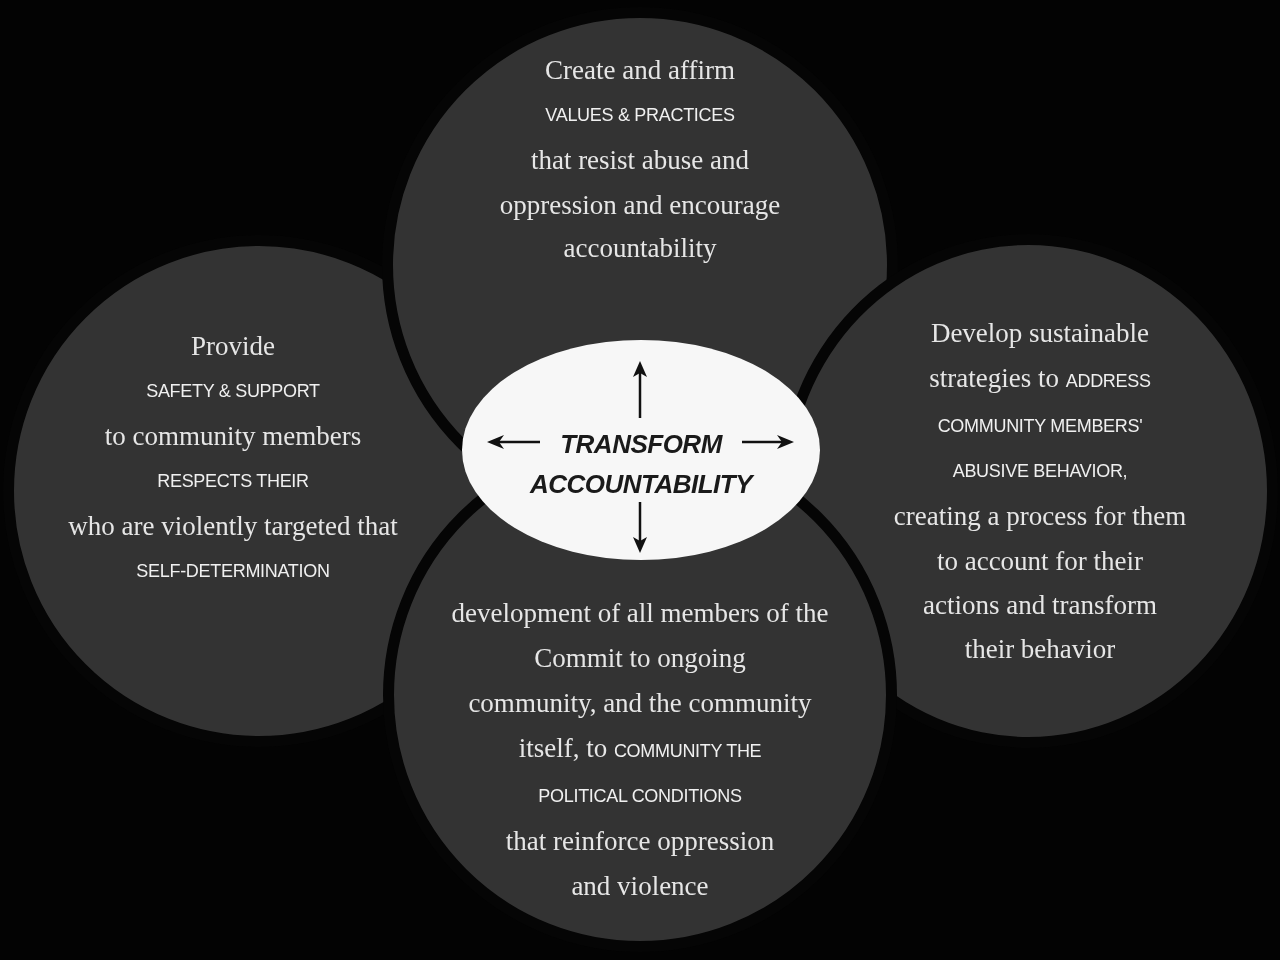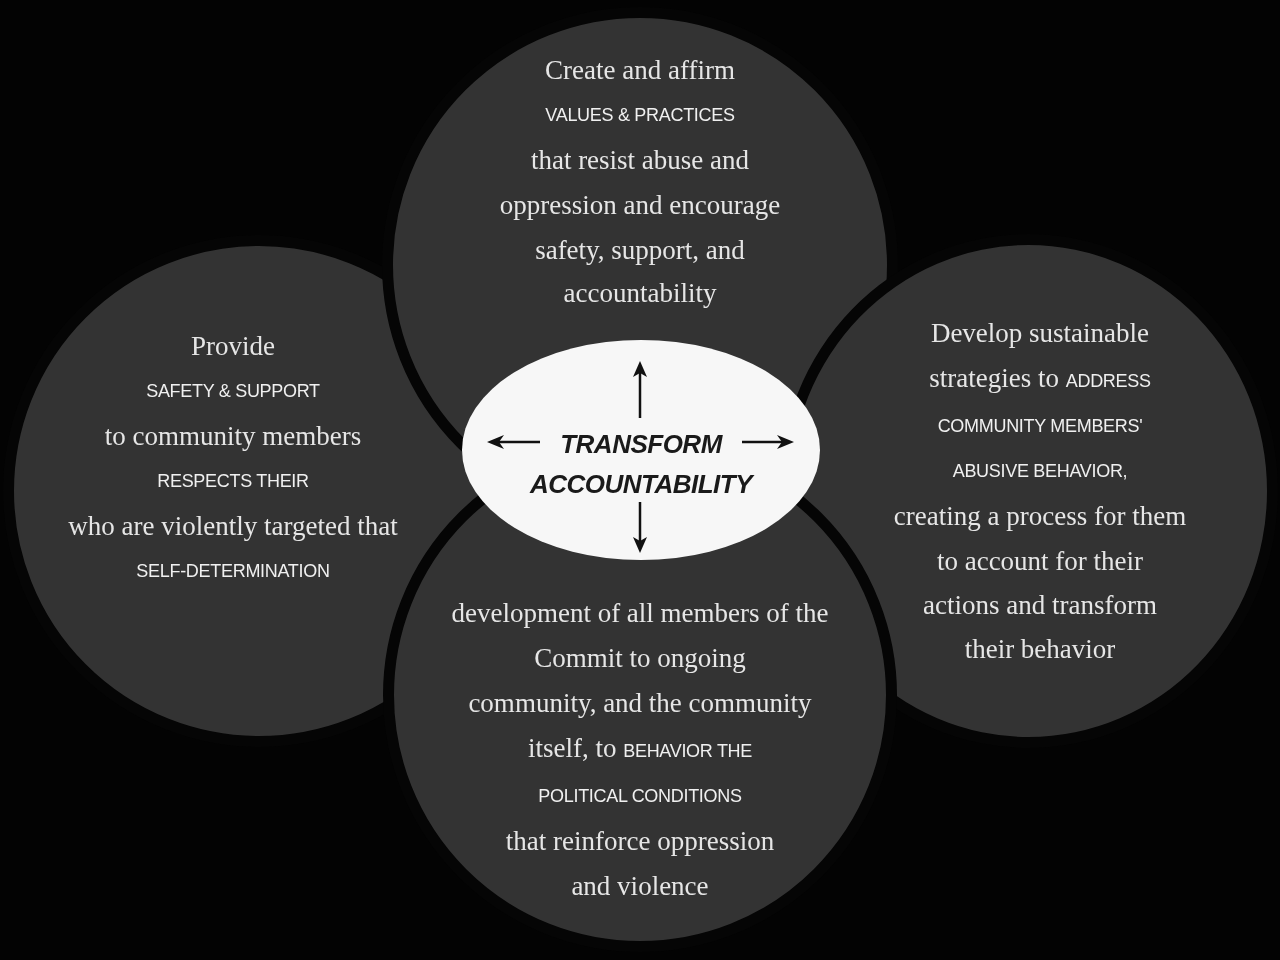--- a/index.html
+++ b/index.html
@@ -81,21 +81,20 @@
 
   <div class="circle" style="left:779px; top:234px; width:499px; height:514px;"></div>
 
   <div class="circle" style="left:383px; top:438px; width:514px; height:514px;"></div>
 
   <div class="circle-text" style="left:440px; top:48px; width:400px;">
     <span class="line">Create and affirm</span>
     <span class="line caps">VALUES &amp; PRACTICES</span>
     <span class="line">that resist abuse and</span>
     <span class="line">oppression and encourage</span>
-    <span class="line">safety, support, and</span>
     <span class="line" style="line-height:40px;">accountability</span>
   </div>
 
   <div class="circle-text" style="left:23px; top:324px; width:420px;">
     <span class="line">Provide</span>
     <span class="line caps">SAFETY &amp; SUPPORT</span>
     <span class="line">to community members</span>
     <span class="line caps">RESPECTS THEIR</span>
     <span class="line">who are violently targeted that</span>
     <span class="line caps">SELF-DETERMINATION</span>
@@ -109,21 +108,21 @@
     <span class="line">creating a process for them</span>
     <span class="line" style="line-height:44px;">to account for their</span>
     <span class="line" style="line-height:44px;">actions and transform</span>
     <span class="line" style="line-height:44px;">their behavior</span>
   </div>
 
   <div class="circle-text" style="left:400px; top:591px; width:480px;">
     <span class="line">development of all members of the</span>
     <span class="line">Commit to ongoing</span>
     <span class="line">community, and the community</span>
-    <span class="line"><span>itself, to </span><span class="caps">BEHAVIOR THE</span></span>
+    <span class="line"><span>itself, to </span><span class="caps">COMMUNITY THE</span></span>
     <span class="line caps">POLITICAL CONDITIONS</span>
     <span class="line">that reinforce oppression</span>
     <span class="line">and violence</span>
   </div>
 
   <div id="center-ellipse"></div>
 
   <svg class="arrows" viewBox="0 0 1280 960">
     <defs>
       <marker id="ah" markerWidth="10" markerHeight="10" refX="8" refY="5" orient="auto" markerUnits="userSpaceOnUse">

